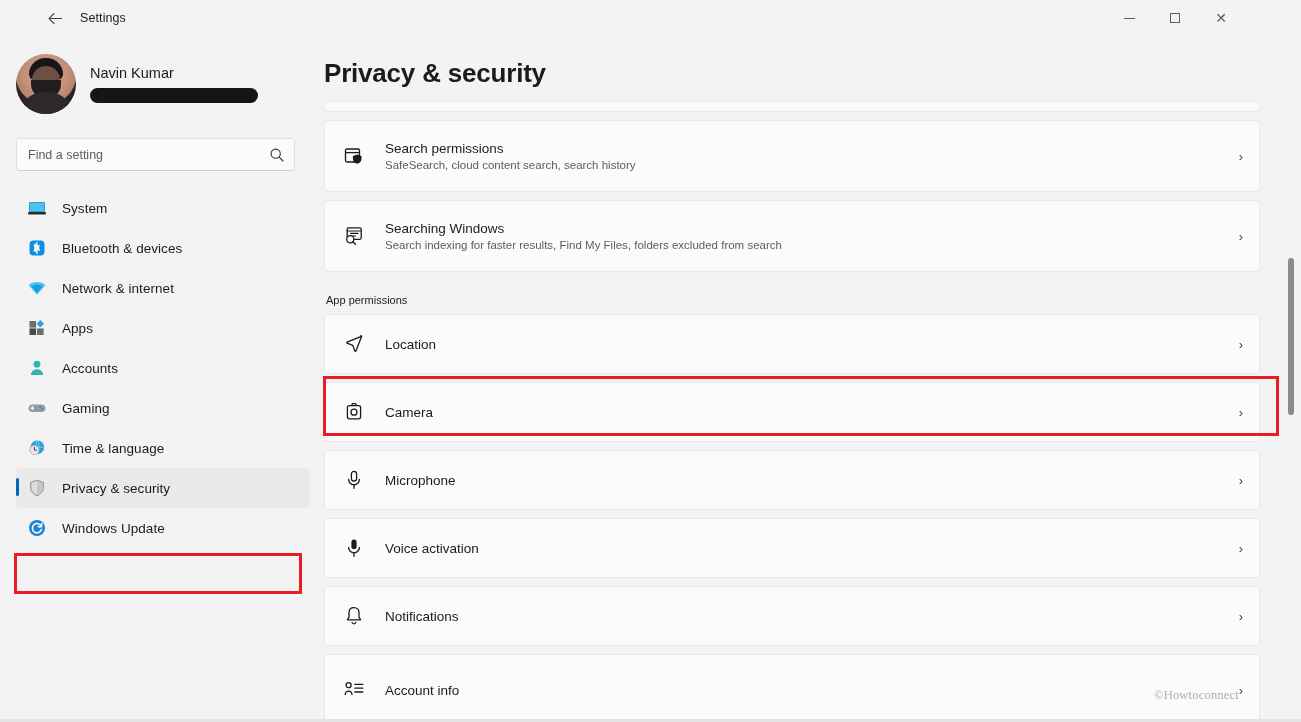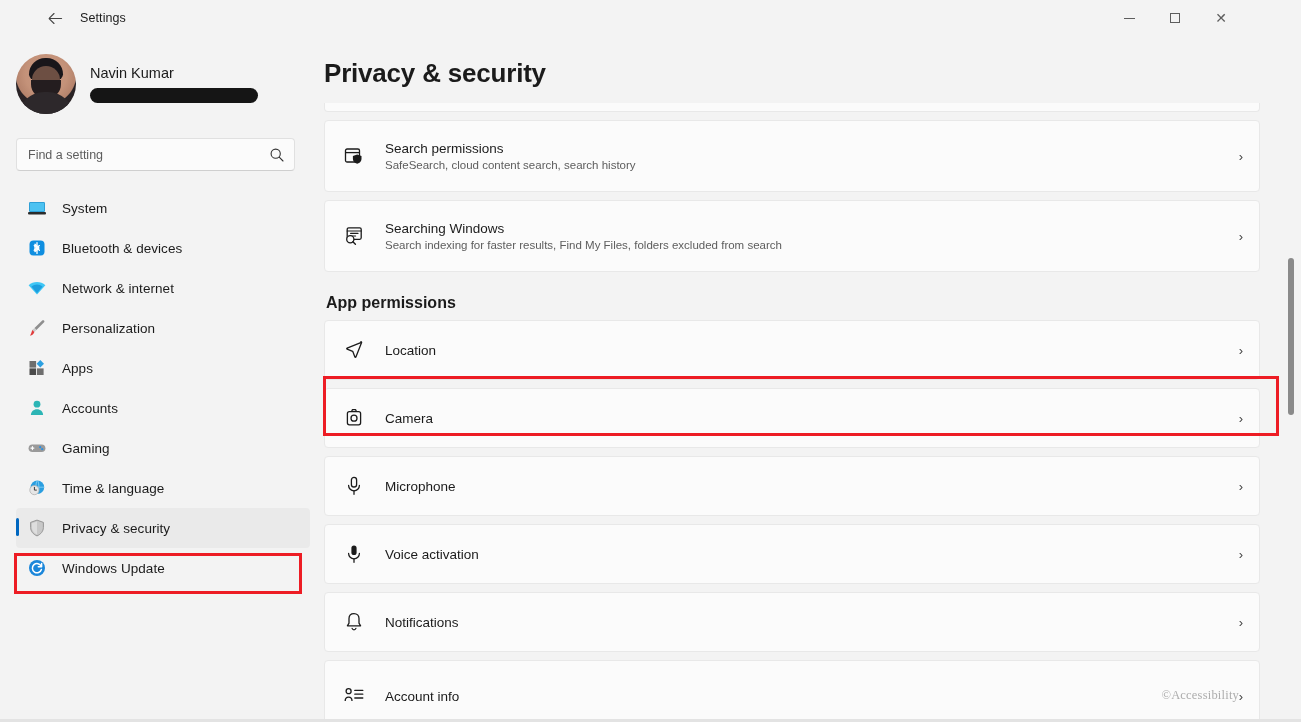--- a/index.html
+++ b/index.html
@@ -144,21 +144,21 @@
   .card-icon {
     width: 30px; height: 30px; margin-right: 16px;
     display: flex; align-items: center; justify-content: center;
     color: #1b1b1b; flex-shrink: 0;
   }
   .card-text { display: flex; flex-direction: column; gap: 3px; flex: 1; min-width: 0; }
   .card-title { font-size: 13.5px; color: #1b1b1b; }
   .card-sub { font-size: 11.5px; color: #5d5d5d; }
   .chev { color: #444; font-size: 13px; flex-shrink: 0; margin-left: 10px; }
   .section-head {
-    font-size: 16px; color: #1b1b1b; font-weight: 700;
+    font-size: 11px; color: #1b1b1b; font-weight: 400;
     margin: 22px 10px 2px 6px;
   }
 
   
   .scrollbar {
     position: absolute; right: 5px; top: 36px; width: 11px; height: 686px;
   }
   .sb-thumb {
     position: absolute; left: 3px; top: 222px; width: 6px; height: 157px;
     background: #8a8a8a; border-radius: 3px; cursor: pointer;
@@ -254,31 +254,20 @@
 
         <span class="navicon">
           <svg width="20" height="20" viewBox="0 0 20 20">
             <path d="M1.6 7.2C4 5 6.9 3.9 10 3.9s6 1.1 8.4 3.3L10 16.4 1.6 7.2z" fill="#3ec6f5"></path>
             <path d="M4.4 8.6C6.1 7.2 8 6.5 10 6.5s3.9.7 5.6 2.1L10 15.2 4.4 8.6z" fill="#1d9ede"></path>
           </svg>
         </span>
         <span class="navlabel">Network &amp; internet</span>
       </div>
 
-      <div class="navitem">
-
-        <span class="navicon">
-          <svg width="20" height="20" viewBox="0 0 20 20">
-            <path d="M17 2.6c.6.6.6 1.2.1 1.7L9.4 12 7.5 10.1 15.2 2.6c.5-.5 1.2-.6 1.8 0z" fill="#8e8e8e"></path>
-            <path d="M7.5 10.1 9.4 12l-2 2.1-2.2-2 2.3-2z" fill="#c9c9c9"></path>
-            <path d="M5.2 12.1 7.4 14.1c-.6 1.8-2.1 3.4-4.4 3.7.9-1.6 1.6-3.1 2.2-5.7z" fill="#e03a3a"></path>
-          </svg>
-        </span>
-        <span class="navlabel">Personalization</span>
-      </div>
 
       <div class="navitem">
 
         <span class="navicon">
           <svg width="20" height="20" viewBox="0 0 20 20">
             <rect x="2.5" y="3" width="6.6" height="6.6" fill="#6e6e6e"></rect>
             <rect x="2.5" y="10.4" width="6.6" height="6.6" fill="#4a4a4a"></rect>
             <rect x="10" y="10.4" width="6.6" height="6.6" fill="#6e6e6e"></rect>
             <path d="M13.3 2 17 5.7 13.3 9.4 9.6 5.7 13.3 2z" fill="#2b9fe0"></path>
           </svg>
@@ -474,16 +463,16 @@
     </div>
   </div>
 
   <div class="scrollbar">
     <div class="sb-thumb"></div>
   </div>
 
   <div class="annot" id="annot-sidebar"></div>
   <div class="annot" id="annot-camera"></div>
 
-  <div class="watermark">©Accessibility</div>
+  <div class="watermark">©Howtoconnect</div>
   <div class="bottom-edge"></div>
 
 </div>
 
 </body></html>

